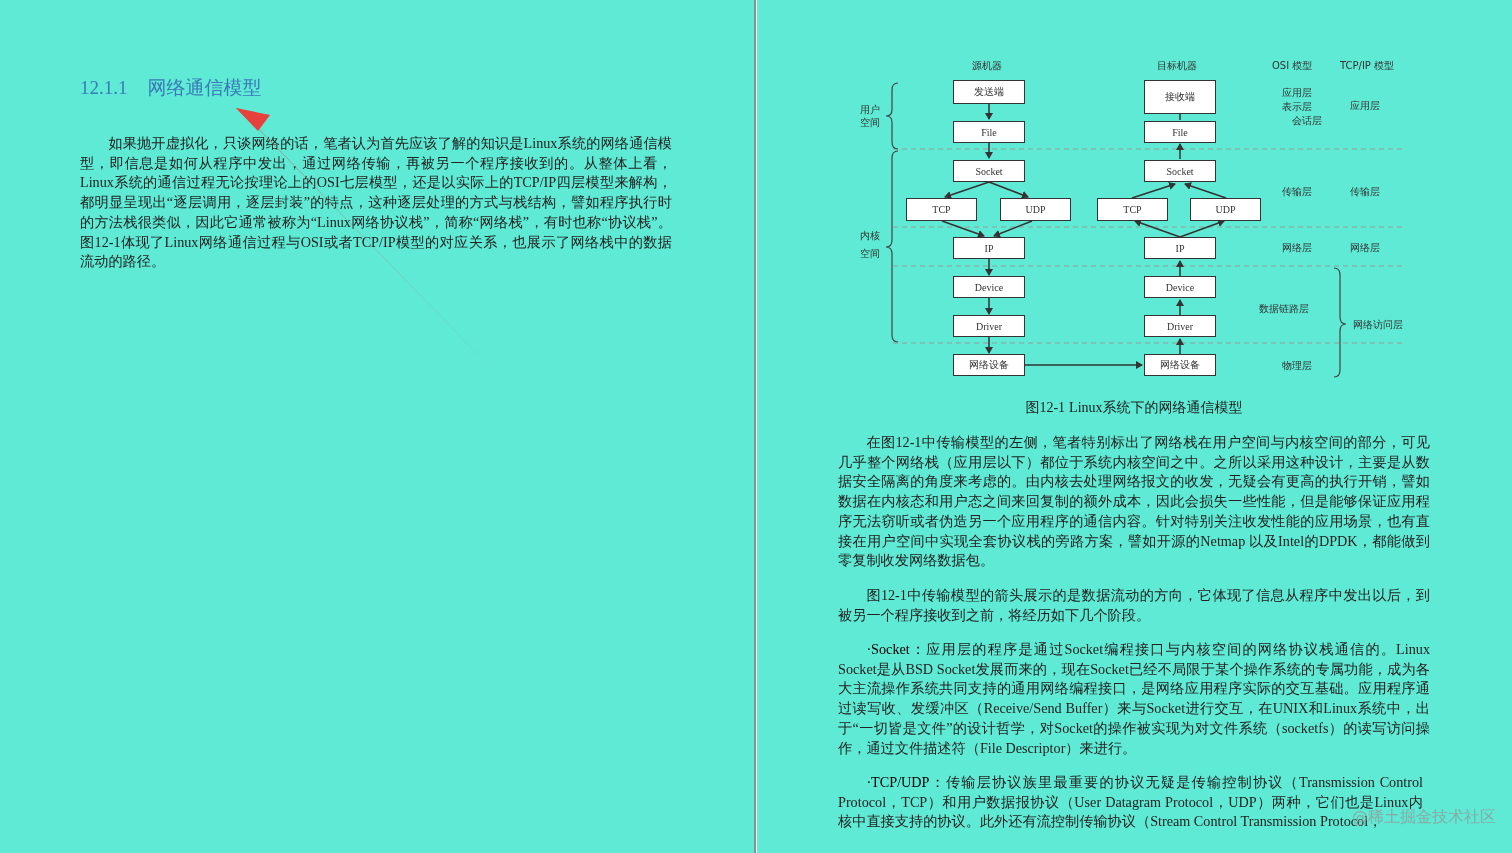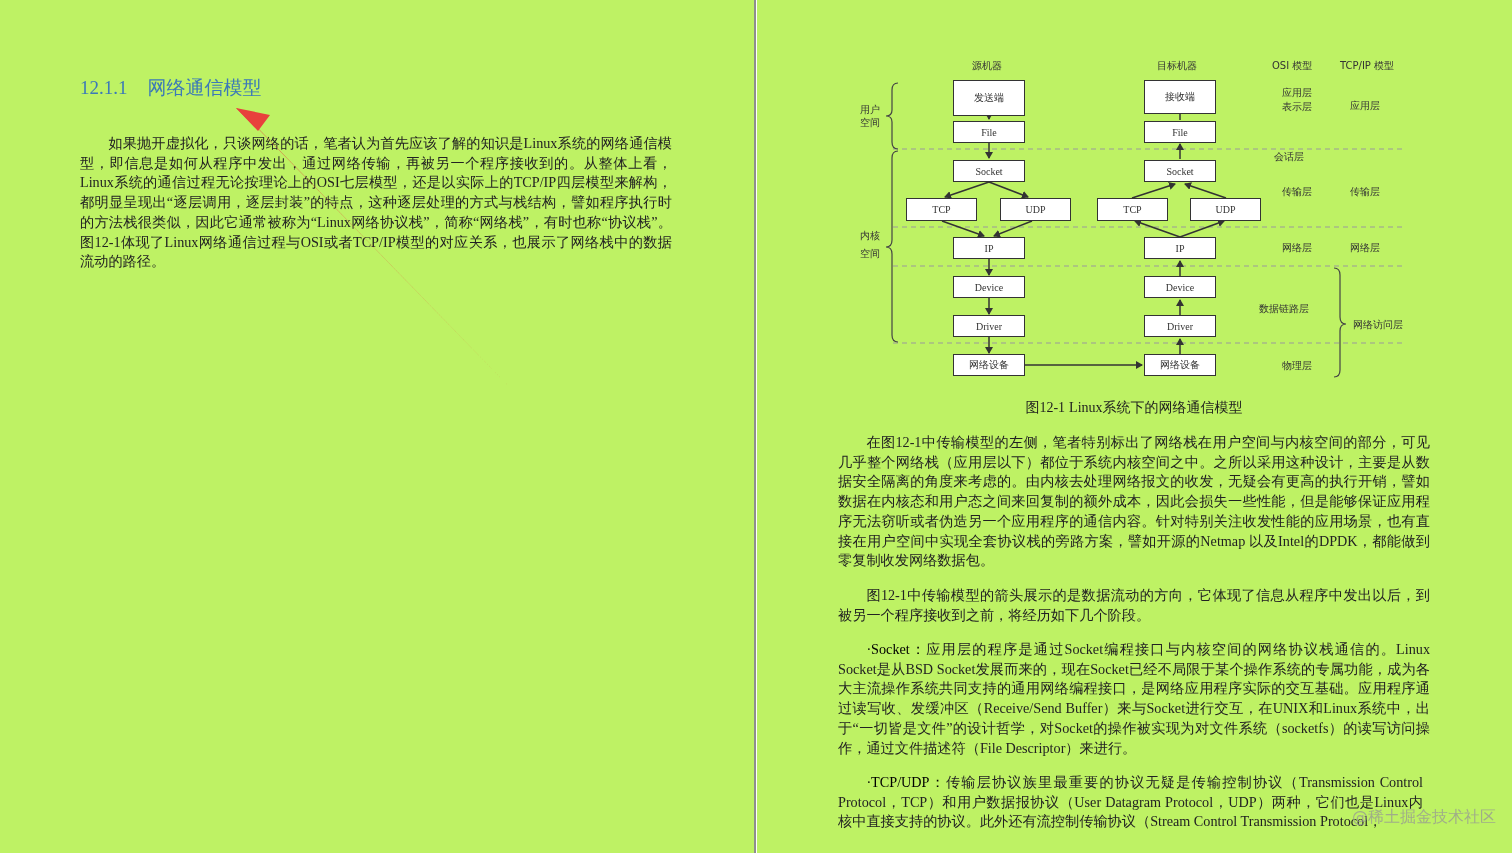--- a/index.html
+++ b/index.html
@@ -2,21 +2,21 @@
 <html><head>
 <meta charset="utf-8">
 <style>
   html, body { margin: 0; padding: 0; }
   body {
     width: 1512px; height: 853px; overflow: hidden; position: relative;
     background: #ffffff;
     font-family: "DejaVu Serif", "Liberation Serif", serif;
     color: #1e1e1e;
   }
-  .page { position: absolute; top: 0; height: 853px; background: #bef264; }
+  .page { position: absolute; top: 0; height: 853px; background: #5eead4; }
   .page-left { left: 0; width: 755px; }
   .page-right { left: 757px; width: 755px; }
   .divider { position: absolute; left: 754px; top: 0; width: 2px; height: 853px; background: #8e8e8e; }
 
   .heading {
     position: absolute; left: 80px; top: 75px;
     color: #3b79b8; font-size: 19px; white-space: nowrap;
     font-family: "Liberation Serif", "DejaVu Serif", serif;
   }
   .heading .num { margin-right: 20px; }
@@ -126,21 +126,21 @@
   <div class="dlabel" style="left:132px;top:9px;">源机器</div>
   <div class="dlabel" style="left:317px;top:9px;">目标机器</div>
   <div class="dlabel" style="left:432px;top:9px;">OSI 模型</div>
   <div class="dlabel" style="left:500px;top:9px;">TCP/IP 模型</div>
 
   <div class="dlabel" style="left:20px;top:53px;">用户</div>
   <div class="dlabel" style="left:20px;top:66px;">空间</div>
   <div class="dlabel" style="left:20px;top:179px;">内核</div>
   <div class="dlabel" style="left:20px;top:197px;">空间</div>
 
-  <div class="dbox cn" style="left:113px;top:30px;width:72px;height:36px;">发送端</div>
+  <div class="dbox cn" style="left:113px;top:30px;width:72px;height:24px;">发送端</div>
   <div class="dbox" style="left:113px;top:71px;width:72px;height:22px;">File</div>
   <div class="dbox" style="left:113px;top:110px;width:72px;height:22px;">Socket</div>
   <div class="dbox" style="left:66px;top:148px;width:71px;height:23px;">TCP</div>
   <div class="dbox" style="left:160px;top:148px;width:71px;height:23px;">UDP</div>
   <div class="dbox" style="left:113px;top:187px;width:72px;height:22px;">IP</div>
   <div class="dbox" style="left:113px;top:226px;width:72px;height:22px;">Device</div>
   <div class="dbox" style="left:113px;top:265px;width:72px;height:22px;">Driver</div>
   <div class="dbox cn" style="left:113px;top:304px;width:72px;height:22px;">网络设备</div>
 
   <div class="dbox cn" style="left:304px;top:30px;width:72px;height:34px;">接收端</div>
@@ -148,21 +148,21 @@
   <div class="dbox" style="left:304px;top:110px;width:72px;height:22px;">Socket</div>
   <div class="dbox" style="left:257px;top:148px;width:71px;height:23px;">TCP</div>
   <div class="dbox" style="left:350px;top:148px;width:71px;height:23px;">UDP</div>
   <div class="dbox" style="left:304px;top:187px;width:72px;height:22px;">IP</div>
   <div class="dbox" style="left:304px;top:226px;width:72px;height:22px;">Device</div>
   <div class="dbox" style="left:304px;top:265px;width:72px;height:22px;">Driver</div>
   <div class="dbox cn" style="left:304px;top:304px;width:72px;height:22px;">网络设备</div>
 
   <div class="dlabel" style="left:442px;top:36px;">应用层</div>
   <div class="dlabel" style="left:442px;top:50px;">表示层</div>
-  <div class="dlabel" style="left:434px;top:64px;margin-top:36px;">会话层</div>
+  <div class="dlabel" style="left:452px;top:64px;">会话层</div>
   <div class="dlabel" style="left:442px;top:135px;">传输层</div>
   <div class="dlabel" style="left:442px;top:191px;">网络层</div>
   <div class="dlabel" style="left:419px;top:252px;">数据链路层</div>
   <div class="dlabel" style="left:442px;top:309px;">物理层</div>
 
   <div class="dlabel" style="left:510px;top:49px;">应用层</div>
   <div class="dlabel" style="left:510px;top:135px;">传输层</div>
   <div class="dlabel" style="left:510px;top:191px;">网络层</div>
   <div class="dlabel" style="left:513px;top:268px;">网络访问层</div>
 </div>

